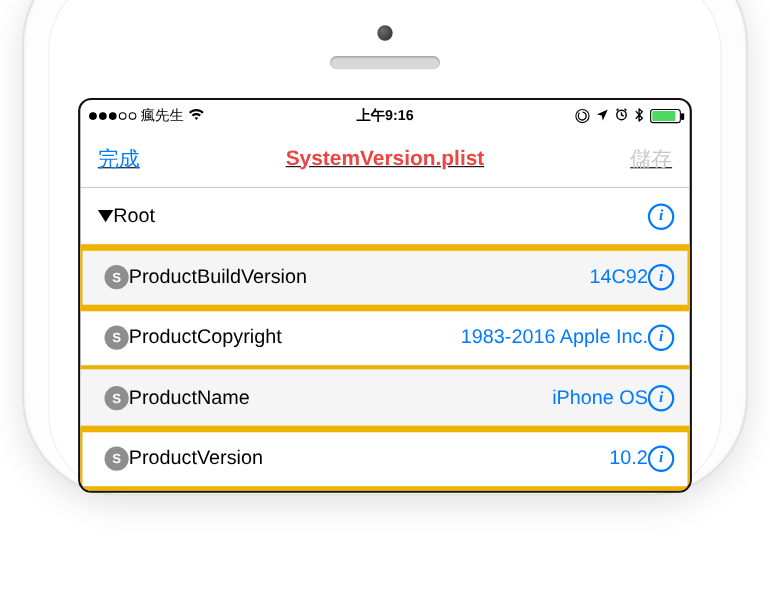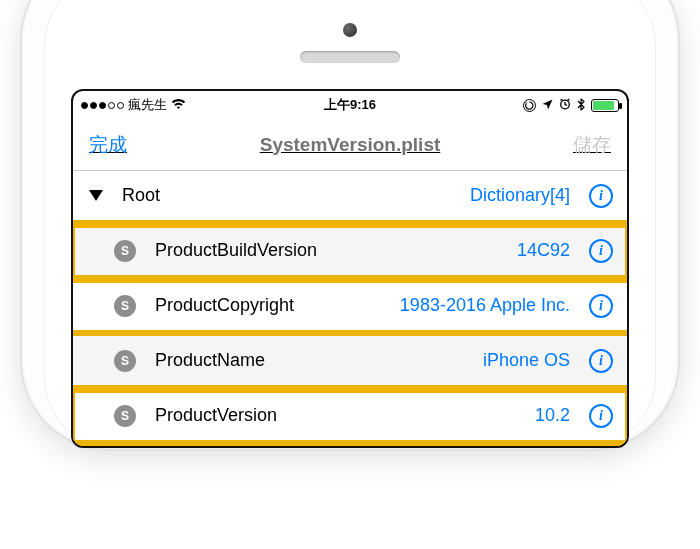--- a/index.html
+++ b/index.html
@@ -88,30 +88,30 @@
     height: 52px;
     display:flex;
     align-items:center;
     justify-content:space-between;
     padding: 0 16px;
     border-bottom: 1px solid #c9c9c9;
     text-decoration: underline;
   }
   .nav-btn { font-size: 19px; color:#007aff; }
   .nav-btn.disabled { color:#c8c8c8; }
-  .nav-title { font-size: 19px; font-weight:600; color:#737373; }
+  .nav-title { font-size: 19px; font-weight:600; color:#ef4444; }
   
   .rows { }
   .row {
     height: 55px;
     display:flex;
     align-items:center;
     padding: 0 14px 0 16px;
-    border-bottom: 6px solid #eab308;
-    gap: 19px;
+    border-bottom: 4px solid #eab308;
+    gap: 0;
     position: relative;
   }
   .row.alt { background:#f5f5f5; }
   .row.highlight { outline: 4px solid #f2b200; outline-offset: -2px; z-index: 2; }
   .arrow {
     width:0; height:0; 
     border-left:7px solid transparent;
     border-right:7px solid transparent;
     border-top:11px solid #000;
   }
@@ -201,21 +201,20 @@
           <span class="nav-btn">完成</span>
           <span class="nav-title">SystemVersion.plist</span>
           <span class="nav-btn disabled">儲存</span>
         </div>
 
         <div class="rows">
           <div class="row">
             <span class="arrow"></span>
             <span class="key">Root</span>
             <span class="spacer"></span>
-            <span class="val">Dictionary[4]</span>
             <span class="info">i</span>
           </div>
           <div id="entry-rows">
               <div class="row alt highlight">
                 <span class="indent"></span>
                 <span class="type-badge">S</span>
                 <span class="key">ProductBuildVersion</span>
                 <span class="spacer"></span>
                 <span class="val">14C92</span>
                 <span class="info">i</span>

